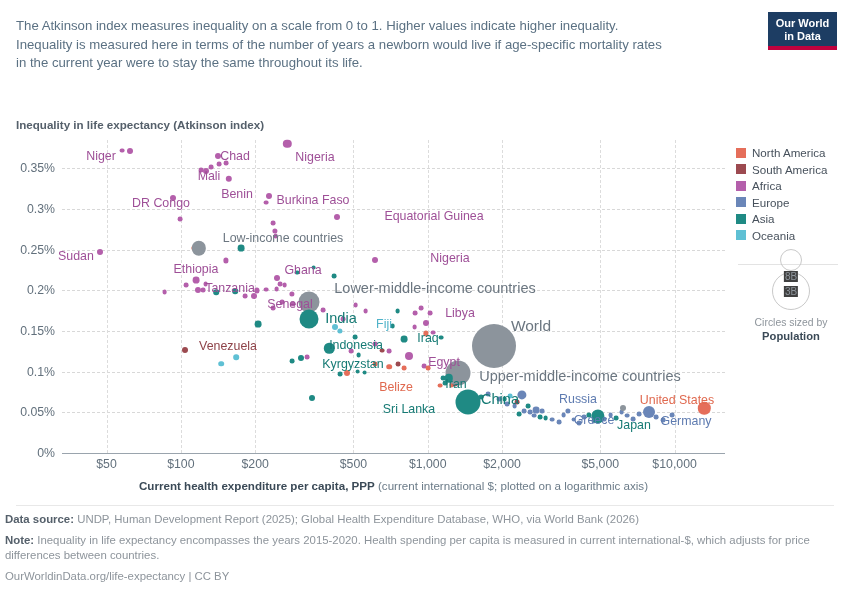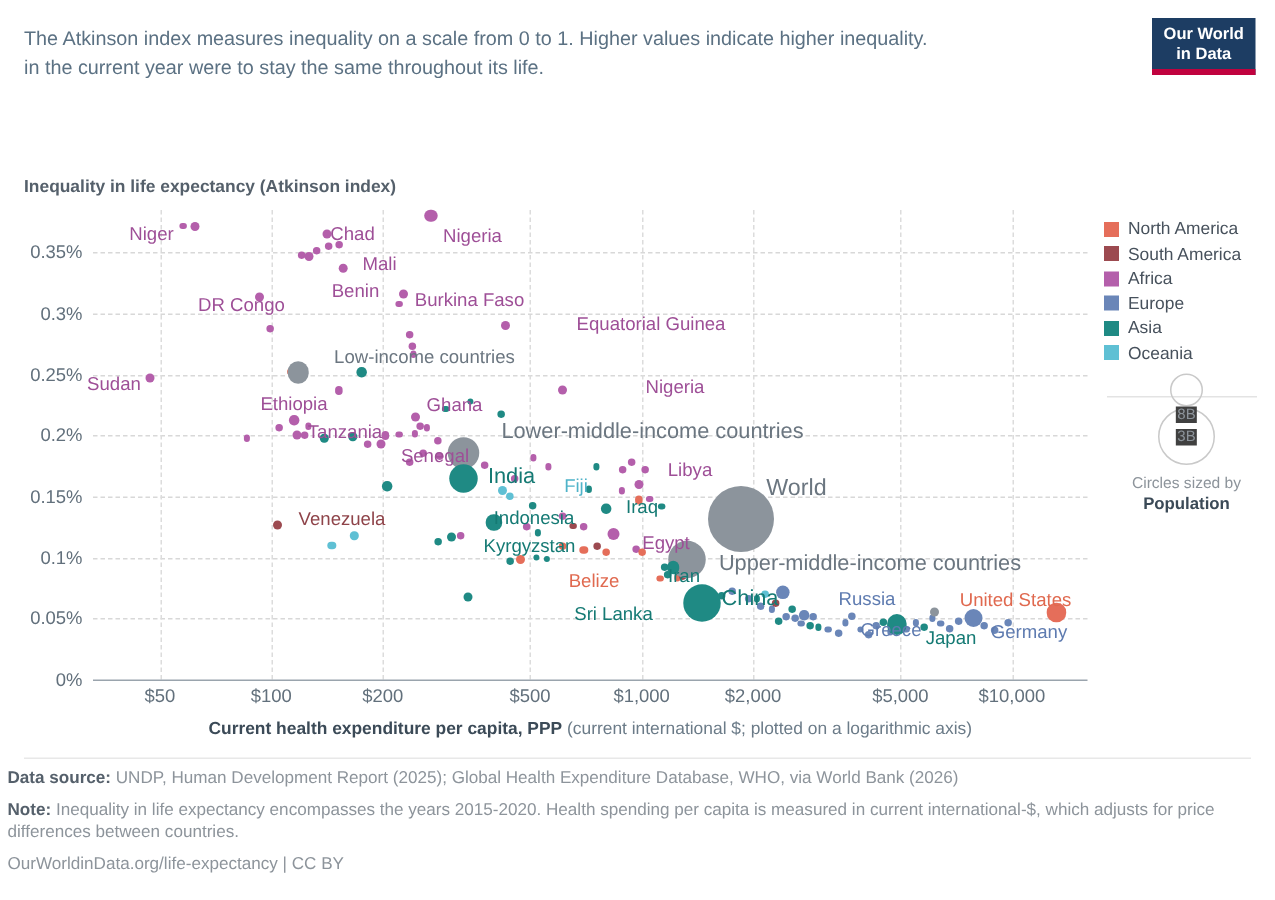--- a/index.html
+++ b/index.html
@@ -103,20 +103,21 @@
   .footer .row{margin-bottom:5px;}
   .footer .src{margin-top:3px;}
   .footer-rule{position:absolute;left:16px;top:505px;width:818px;height:1px;background:#e8e8e8;}
 </style>
 </head>
 <body>
 
 <div class="header">
   <div class="subtitle">
     <div>The Atkinson index measures inequality on a scale from 0 to 1. Higher values indicate higher inequality.</div>
+    <div>Inequality is measured here in terms of the number of years a newborn would live if age-specific mortality rates</div>
     <div>in the current year were to stay the same throughout its life.</div>
   </div>
 </div>
 
 <div class="owid-logo">
   <div>Our World</div>
   <div>in Data</div>
 </div>
 
 <div class="y-axis-title">Inequality in life expectancy (Atkinson index)</div>
@@ -351,21 +352,21 @@
 <div class="xtick" style="left: 180.865px;">$100</div>
 <div class="xtick" style="left: 255.181px;">$200</div>
 <div class="xtick" style="left: 353.421px;">$500</div>
 <div class="xtick" style="left: 427.737px;">$1,000</div>
 <div class="xtick" style="left: 502.053px;">$2,000</div>
 <div class="xtick" style="left: 600.293px;">$5,000</div>
 <div class="xtick" style="left: 674.609px;">$10,000</div>
 <div class="lbl" style="left: 101px; top: 156px; color: rgb(158, 79, 151);">Niger</div>
 <div class="lbl" style="left: 235px; top: 156px; color: rgb(158, 79, 151);">Chad</div>
 <div class="lbl" style="left: 315px; top: 157px; color: rgb(158, 79, 151);">Nigeria</div>
-<div class="lbl" style="left: 209px; top: 176px; color: rgb(158, 79, 151); margin-left: 44px;">Mali</div>
+<div class="lbl" style="left: 209px; top: 176px; color: rgb(158, 79, 151);">Mali</div>
 <div class="lbl" style="left: 237px; top: 194px; color: rgb(158, 79, 151);">Benin</div>
 <div class="lbl" style="left: 161px; top: 203px; color: rgb(158, 79, 151);">DR Congo</div>
 <div class="lbl" style="left: 313px; top: 200px; color: rgb(158, 79, 151);">Burkina Faso</div>
 <div class="lbl" style="left: 434px; top: 216px; color: rgb(158, 79, 151);">Equatorial Guinea</div>
 <div class="lbl" style="left: 283px; top: 238px; color: rgb(107, 118, 128);">Low-income countries</div>
 <div class="lbl" style="left: 76px; top: 256px; color: rgb(158, 79, 151);">Sudan</div>
 <div class="lbl" style="left: 196px; top: 269px; color: rgb(158, 79, 151);">Ethiopia</div>
 <div class="lbl" style="left: 303px; top: 270px; color: rgb(158, 79, 151);">Ghana</div>
 <div class="lbl" style="left: 450px; top: 258px; color: rgb(158, 79, 151);">Nigeria</div>
 <div class="lbl" style="left: 230px; top: 288px; color: rgb(158, 79, 151);">Tanzania</div>

